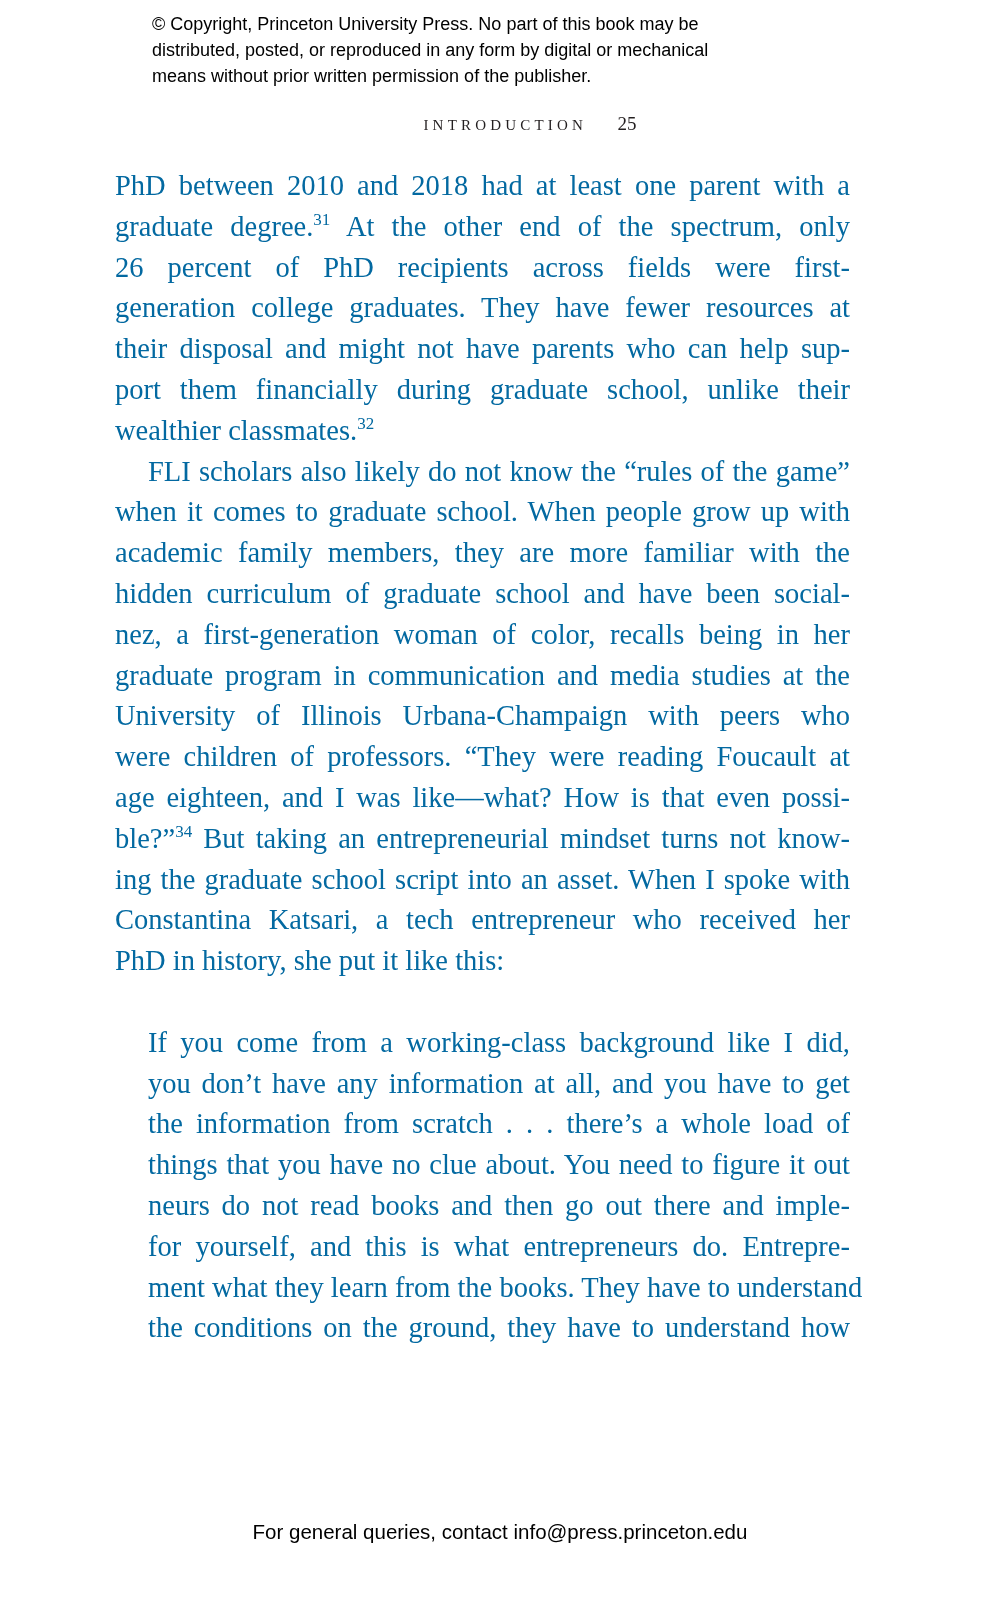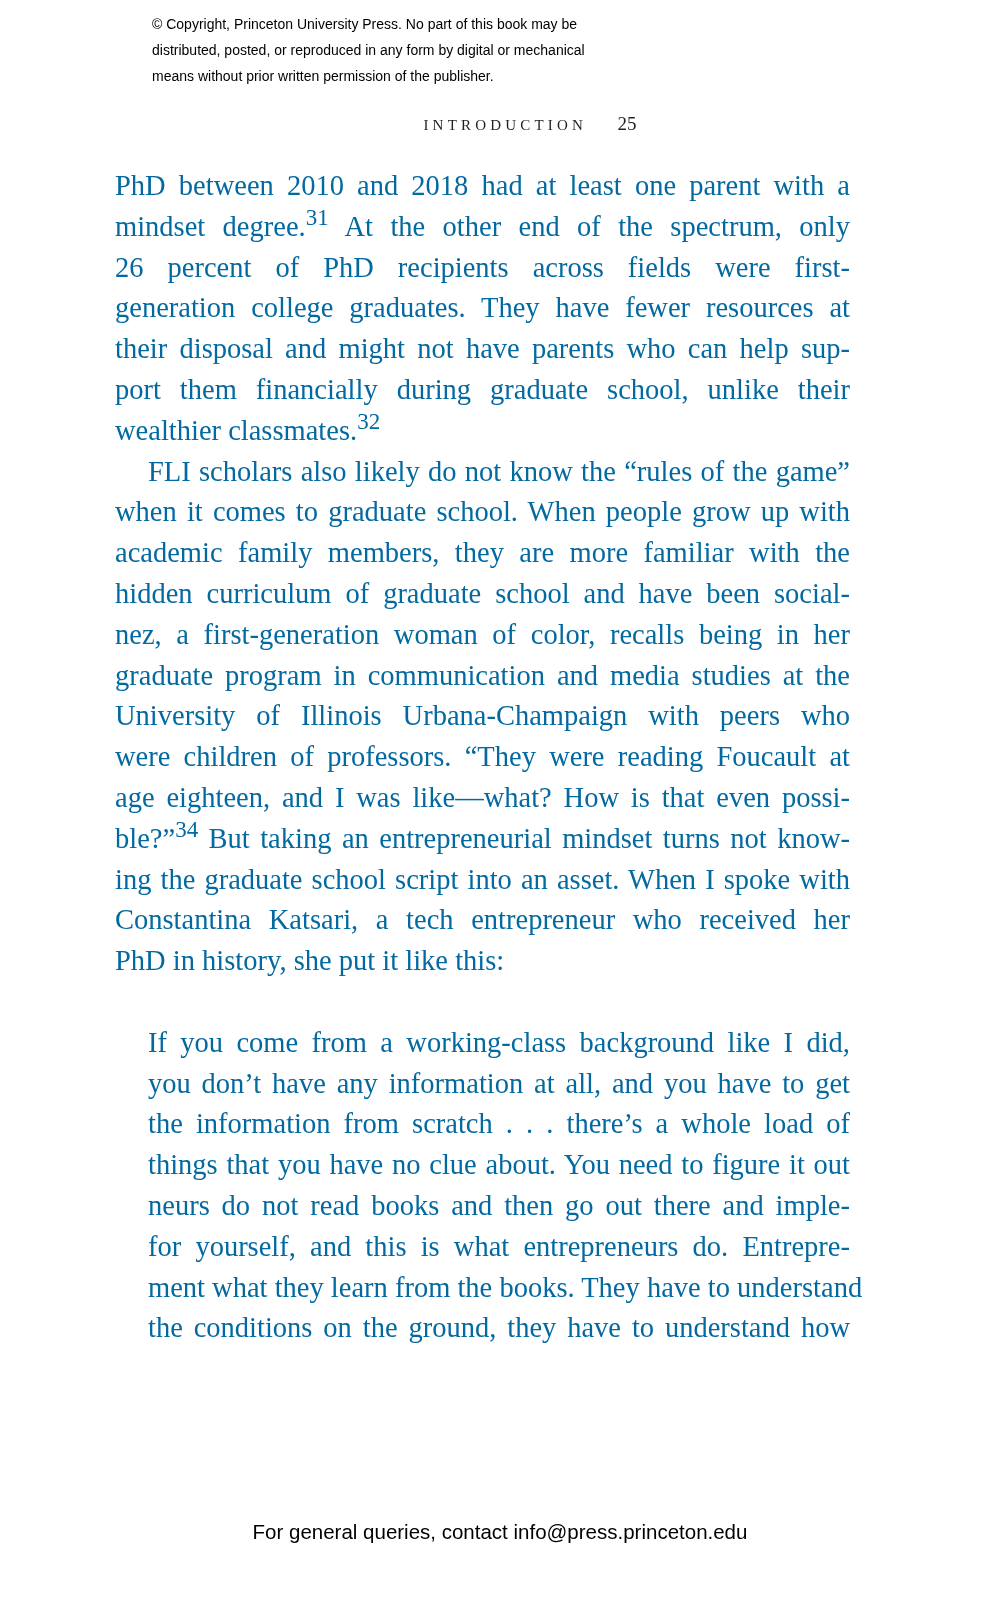--- a/index.html
+++ b/index.html
@@ -13,21 +13,21 @@
       position: relative;
       overflow: hidden;
       color: #231f20;
     }
     .copyright {
       position: absolute;
       left: 152px;
       top: 11px;
       width: 700px;
       font-family: "Liberation Sans", sans-serif;
-      font-size: 14px;
+      font-size: 18px;
       line-height: 26px;
       color: #000000;
     }
     .copyright .line {
       display: block;
       white-space: nowrap;
     }
     .running-head {
       position: absolute;
       top: 113px;
@@ -73,21 +73,21 @@
       padding-left: 33px;
     }
     .gap {
       display: block;
       height: 40.8px;
     }
     .quote .tl {
       padding-left: 33px;
     }
     sup {
-      font-size: 23px;
+      font-size: 17px;
       line-height: 0;
       vertical-align: 11px;
     }
     .footer {
       position: absolute;
       top: 1520px;
       left: 0;
       width: 1000px;
       text-align: center;
       font-family: Liberation Sans, sans-serif;
@@ -106,21 +106,21 @@
 
 <div class="running-head">
   <span class="title">Introduction</span>
   <span class="folio">25</span>
 </div>
 
 <div class="body-text">
 
   <div>
     <span class="tl"><span>PhD between 2010 and 2018 had at least one parent with a</span></span>
-    <span class="tl"><span>mindset degree.</span><sup>31</sup><span> At the other end of the spectrum, only</span></span>
+    <span class="tl"><span>graduate degree.</span><sup>31</sup><span> At the other end of the spectrum, only</span></span>
     <span class="tl"><span>26 percent of PhD recipients across fields were first-</span></span>
     <span class="tl"><span>generation college graduates. They have fewer resources at</span></span>
     <span class="tl"><span>their disposal and might not have parents who can help sup-</span></span>
     <span class="tl"><span>port them financially during graduate school, unlike their</span></span>
     <span class="tl last"><span>wealthier classmates.</span><sup>32</sup></span>
   </div>
 
   <div>
     <span class="tl indent"><span>FLI scholars also likely do not know the “rules of the game”</span></span>
     <span class="tl"><span>when it comes to graduate school. When people grow up with</span></span>

